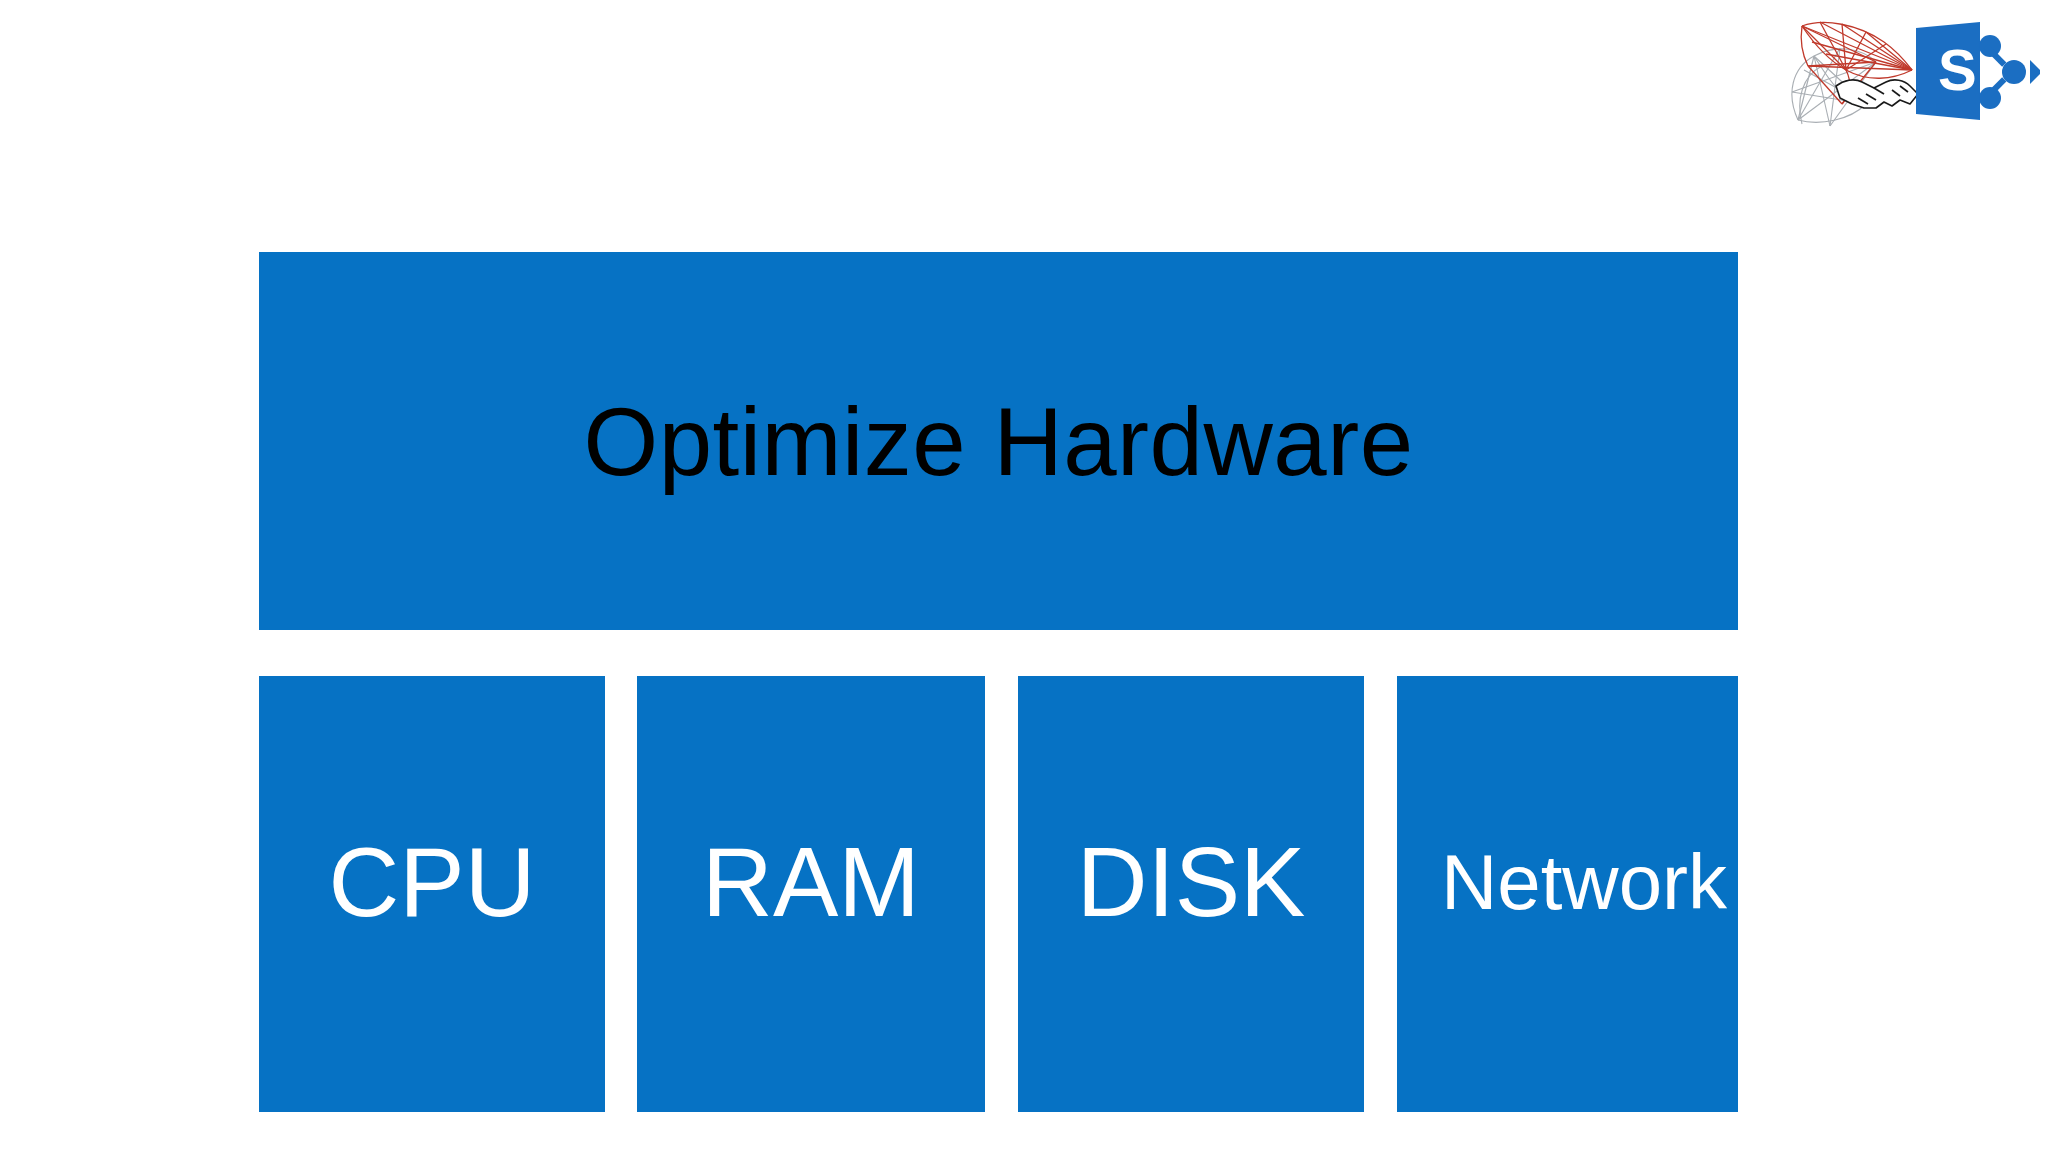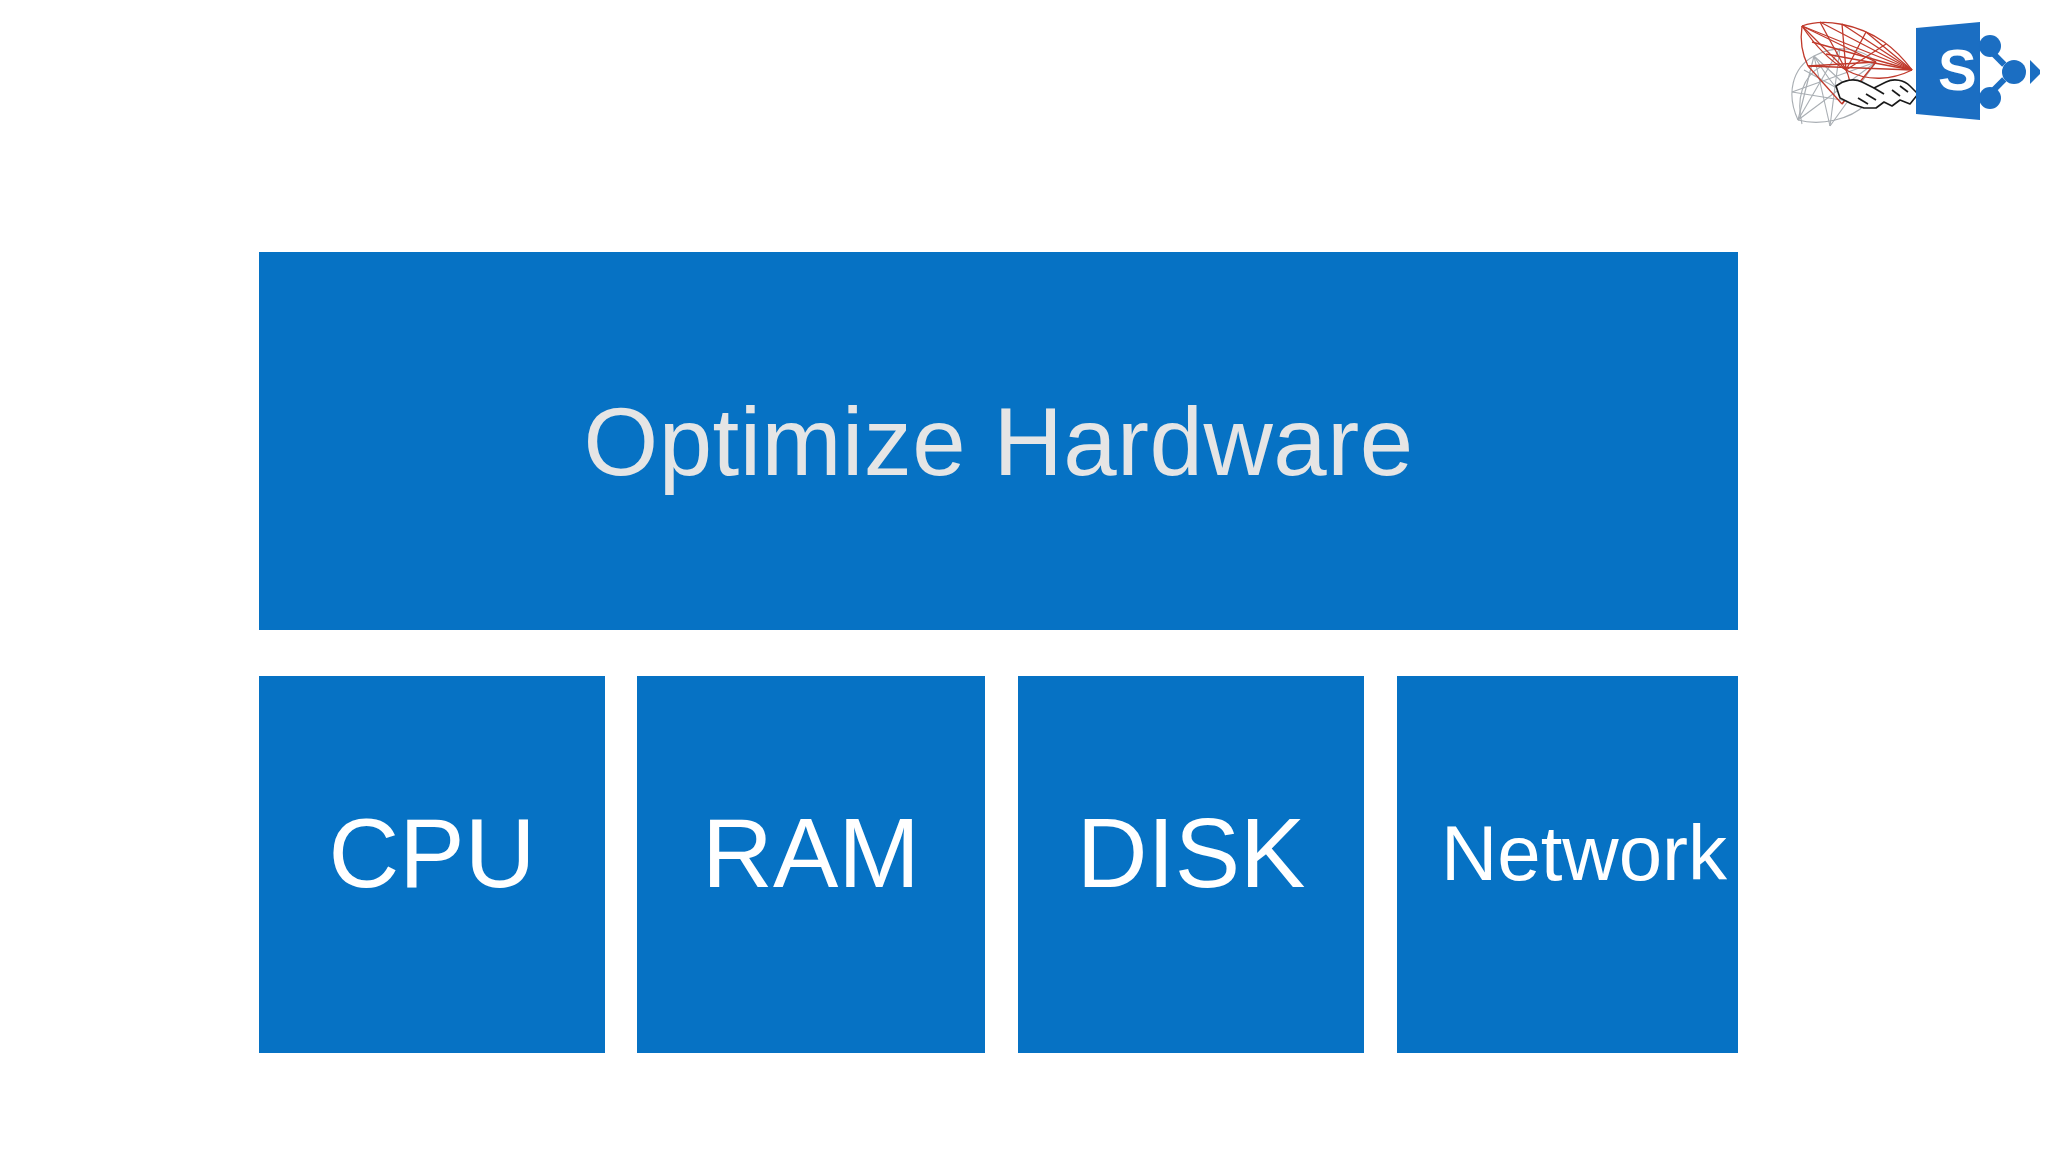--- a/index.html
+++ b/index.html
@@ -40,35 +40,35 @@
   }
   #header-block {
     left: 259px;
     top: 252px;
     width: 1479px;
     height: 378px;
     justify-content: center;
     align-items: flex-start;
   }
   #header-title {
-    color: #e5e5e5;
+    color: #000000;
     font-size: 96px;
     font-weight: 400;
     line-height: 1;
     letter-spacing: 0.5px;
     white-space: nowrap;
     margin-top: 190px;
     transform: translateY(-50%);
   }
 
   
   .cat-block {
     position: absolute;
     top: 676px;
-    height: 377px;
+    height: 436px;
     background: #0672C4;
     display: flex;
     align-items: center;
     justify-content: center;
     box-sizing: border-box;
   }
   .cat-label {
     color: #ffffff;
     font-weight: 400;
     line-height: 1;

